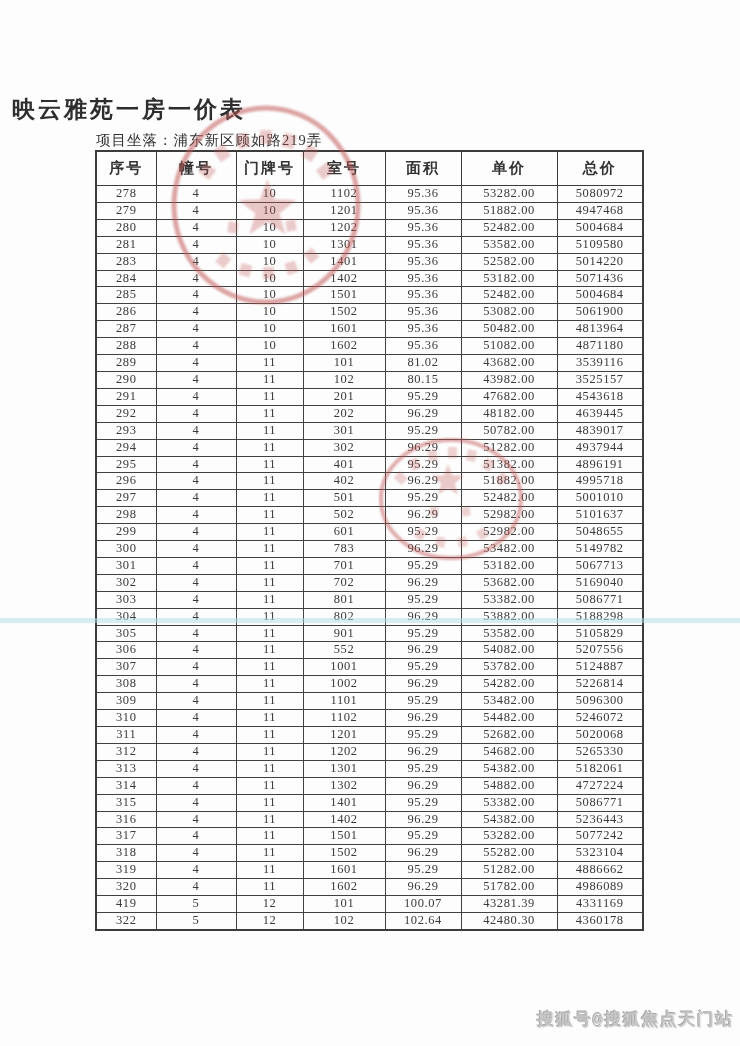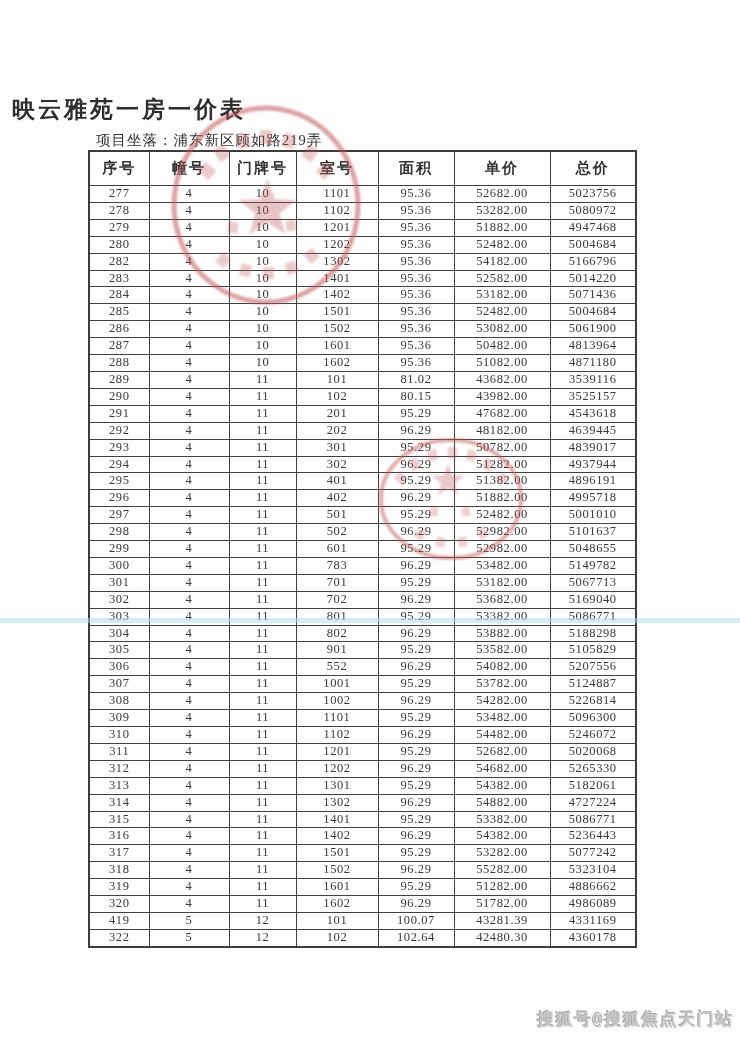--- a/index.html
+++ b/index.html
@@ -11,21 +11,21 @@
   .page-title{
     position:absolute;top:82px;left:0;width:740px;
     text-align:left;font-size:23px;font-weight:bold;color:#2e2e2e;
     letter-spacing:3px;margin:12px;
   }
   .location-label{
     position:absolute;top:131px;left:96px;
     font-size:14.5px;font-weight:normal;color:#333;letter-spacing:1px;
   }
   .price-table-wrap{
-    position:absolute;top:150px;left:88px;width:547px;
+    position:absolute;top:150px;left:95px;width:547px;
   }
   table.price-table{
     border-collapse:collapse;table-layout:fixed;width:547px;
     border:2px solid #3c3c3c;
   }
   table.price-table th{
     border:1px solid #3c3c3c;height:33px;
     font-size:15px;font-weight:600;color:#333;letter-spacing:2px;
     padding:0;text-align:center;background:transparent;
   }
@@ -75,29 +75,20 @@
           <th>幢号</th>
           <th>门牌号</th>
           <th>室号</th>
           <th>面积</th>
           <th>单价</th>
           <th>总价</th>
         </tr>
     </thead>
     <tbody id="body-rows">
         <tr>
-          <td>277</td>
-          <td>4</td>
-          <td>10</td>
-          <td>1101</td>
-          <td>95.36</td>
-          <td>52682.00</td>
-          <td>5023756</td>
-        </tr>
-        <tr>
           <td>278</td>
           <td>4</td>
           <td>10</td>
           <td>1102</td>
           <td>95.36</td>
           <td>53282.00</td>
           <td>5080972</td>
         </tr>
         <tr>
           <td>279</td>
@@ -111,27 +102,27 @@
         <tr>
           <td>280</td>
           <td>4</td>
           <td>10</td>
           <td>1202</td>
           <td>95.36</td>
           <td>52482.00</td>
           <td>5004684</td>
         </tr>
         <tr>
-          <td>282</td>
-          <td>4</td>
-          <td>10</td>
-          <td>1302</td>
-          <td>95.36</td>
-          <td>54182.00</td>
-          <td>5166796</td>
+          <td>281</td>
+          <td>4</td>
+          <td>10</td>
+          <td>1301</td>
+          <td>95.36</td>
+          <td>53582.00</td>
+          <td>5109580</td>
         </tr>
         <tr>
           <td>283</td>
           <td>4</td>
           <td>10</td>
           <td>1401</td>
           <td>95.36</td>
           <td>52582.00</td>
           <td>5014220</td>
         </tr>

